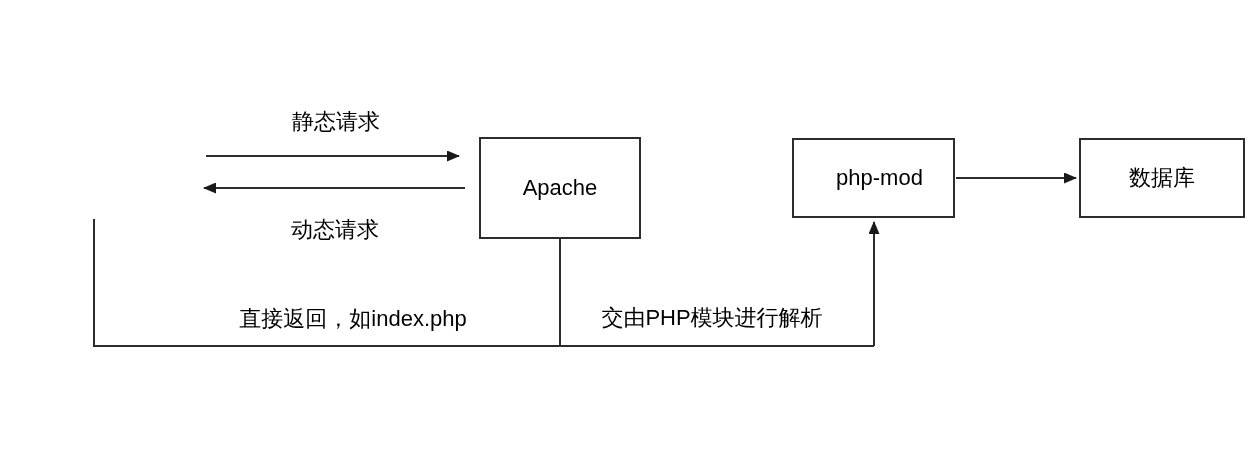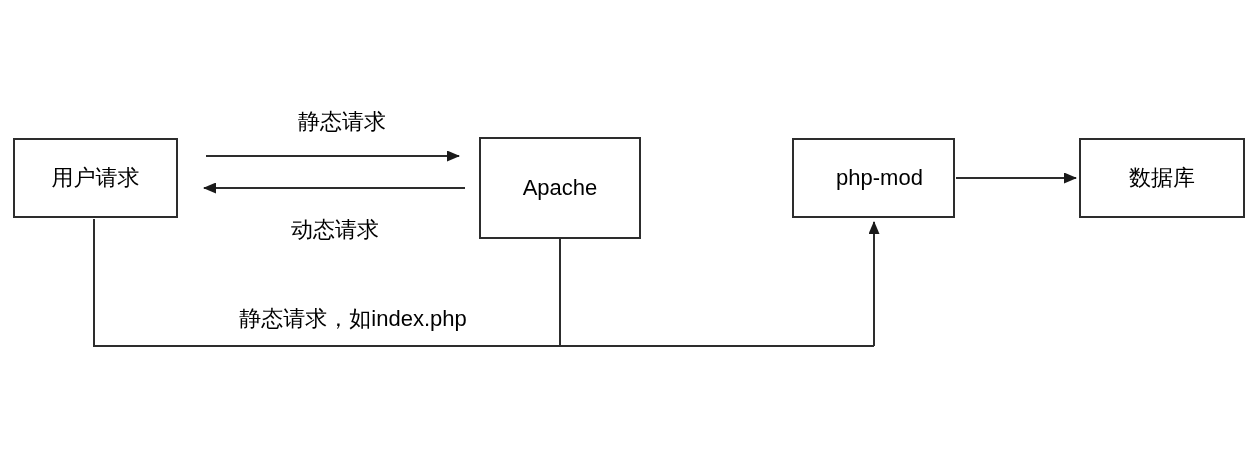--- a/index.html
+++ b/index.html
@@ -63,36 +63,34 @@
 
     <polyline points="94,219 94,346 874,346" fill="none" stroke="#2d2d2d" stroke-width="2"></polyline>
 
     <line x1="560" y1="346" x2="560" y2="222" stroke="#2d2d2d" stroke-width="2" marker-end="url(#arrowhead)"></line>
 
     <line x1="874" y1="346" x2="874" y2="222" stroke="#2d2d2d" stroke-width="2" marker-end="url(#arrowhead)"></line>
 
     <line x1="956" y1="178" x2="1076" y2="178" stroke="#2d2d2d" stroke-width="2" marker-end="url(#arrowhead)"></line>
   </svg>
 
-  <div class="node" style="left:13px; top:138px; width:165px; height:80px;">
-    <span>用户请求</span>
-  </div>
 
   <div class="node" style="left:479px; top:137px; width:162px; height:102px;">
     <span>Apache</span>
   </div>
 
   <div class="node" style="left:792px; top:138px; width:163px; height:80px;padding-left:12px;">
     <span>php-mod</span>
   </div>
 
   <div class="node" style="left:1079px; top:138px; width:166px; height:80px;">
     <span>数据库</span>
   </div>
 
-  <div class="edge-label" style="left:336px; top:122px;margin-left:6px;">静态请求</div>
+  <div class="edge-label" style="left:336px; top:122px;">静态请求</div>
 
   <div class="edge-label" style="left:335px; top:230px;">动态请求</div>
 
-  <div class="edge-label" style="left:353px; top:319px;">静态请求，如index.php</div>
+  <div class="edge-label" style="left:353px; top:319px;">直接返回，如index.php</div>
 
+  <div class="edge-label" style="left:712px; top:318px;">交由PHP模块进行解析</div>
 
 </div>
 
 </body></html>

